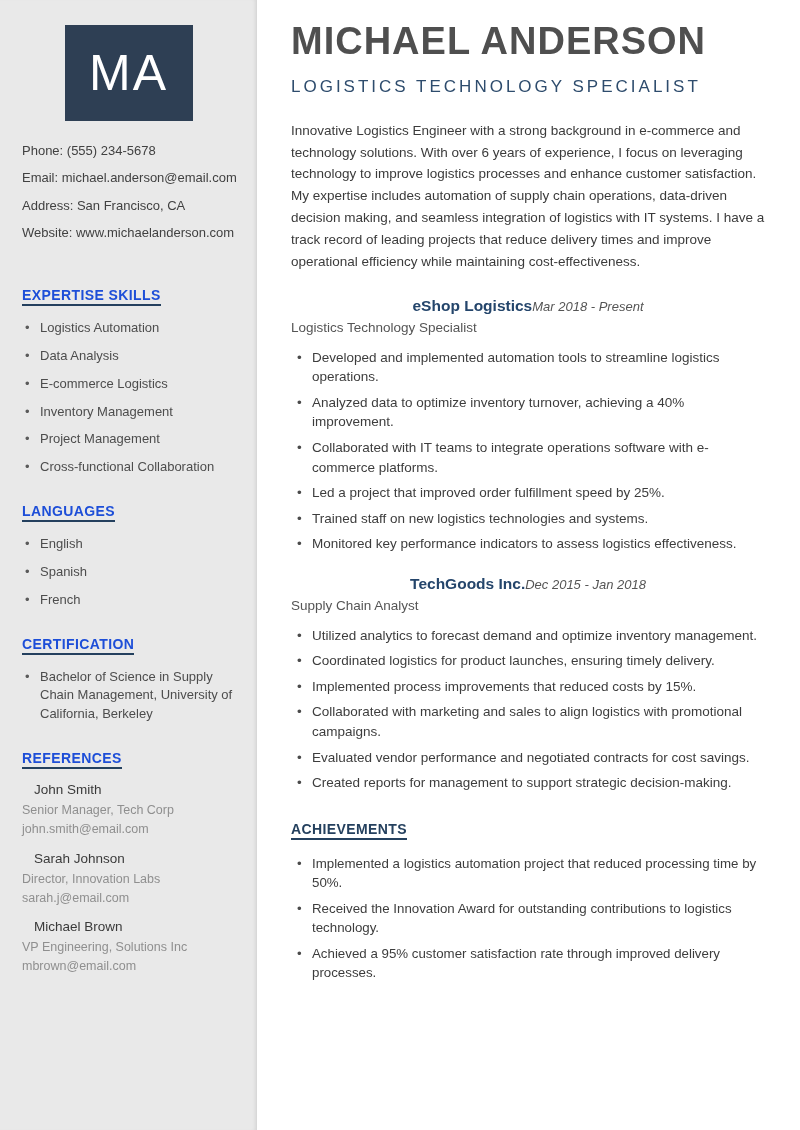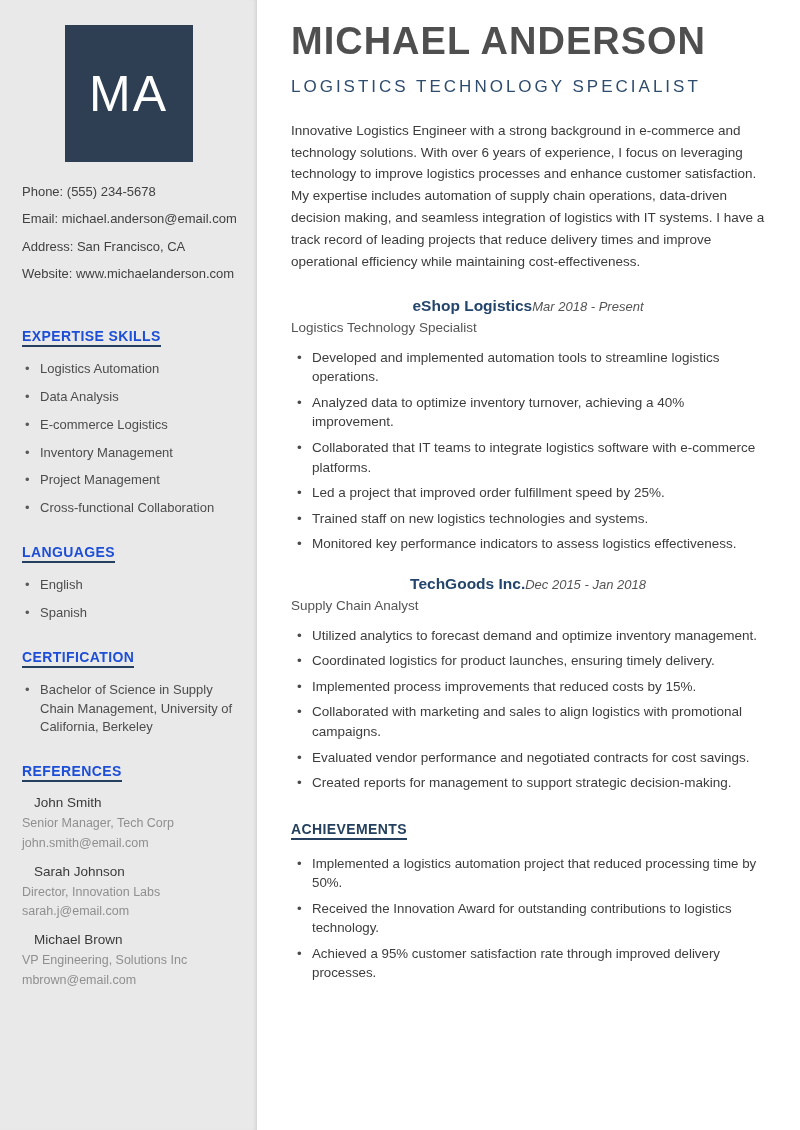--- a/index.html
+++ b/index.html
@@ -15,21 +15,21 @@
 
   
   .sidebar {
     width: 257px; height: 1130px;
     background: #e9e9e9;
     padding: 25px 22px 0 22px;
     box-shadow: inset -4px 0 4px -3px rgba(0,0,0,0.12);
     flex-shrink: 0;
   }
   .avatar {
-    width: 128px; height: 137px;
+    width: 128px; height: 96px;
     background: #2e3f54;
     color: #ffffff;
     display: flex; align-items: center; justify-content: center;
     font-size: 50px; font-weight: 400; letter-spacing: 2px;
     margin: 0 auto 22px auto;
   }
   .contact-line {
     font-size: 13px; color: #414141;
     margin: 0 0 11px 0; line-height: 1.25;
     white-space: nowrap;
@@ -138,20 +138,21 @@
       <li>E-commerce Logistics</li>
       <li>Inventory Management</li>
       <li>Project Management</li>
       <li>Cross-functional Collaboration</li>
     </ul>
 
     <h3 class="side-heading tight"><span class="hd">LANGUAGES</span></h3>
     <ul class="side-list">
       <li>English</li>
       <li>Spanish</li>
+      <li>French</li>
     </ul>
 
     <h3 class="side-heading tight"><span class="hd">CERTIFICATION</span></h3>
     <ul class="side-list">
       <li>Bachelor of Science in Supply Chain Management, University of California, Berkeley</li>
     </ul>
 
     <h3 class="side-heading tight"><span class="hd">REFERENCES</span></h3>
     <div>
       <div class="ref-person">
@@ -184,21 +185,21 @@
 
       <div>
         <div class="job-header">
           <span class="company">eShop Logistics</span>
           <span class="dates">Mar 2018 - Present</span>
         </div>
         <p class="role">Logistics Technology Specialist</p>
         <ul class="job-bullets">
           <li>Developed and implemented automation tools to streamline logistics operations.</li>
           <li>Analyzed data to optimize inventory turnover, achieving a 40% improvement.</li>
-          <li>Collaborated that IT teams to integrate logistics software with e-commerce platforms.</li>
+          <li>Collaborated with IT teams to integrate operations software with e-commerce platforms.</li>
           <li>Led a project that improved order fulfillment speed by 25%.</li>
           <li>Trained staff on new logistics technologies and systems.</li>
           <li>Monitored key performance indicators to assess logistics effectiveness.</li>
         </ul>
       </div>
 
       <div>
         <div class="job-header">
           <span class="company">TechGoods Inc.</span>
           <span class="dates">Dec 2015 - Jan 2018</span>

